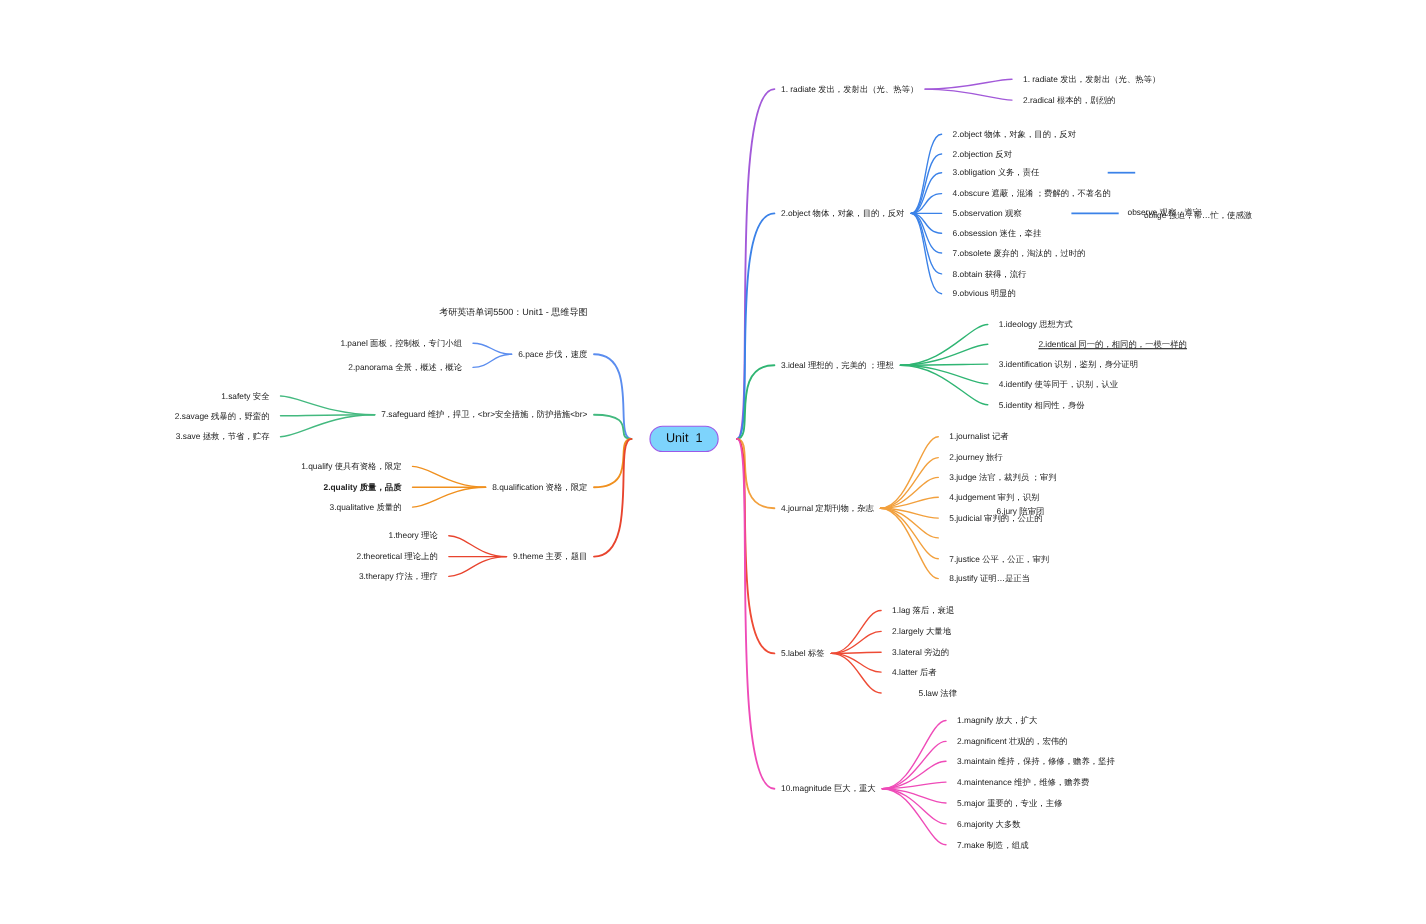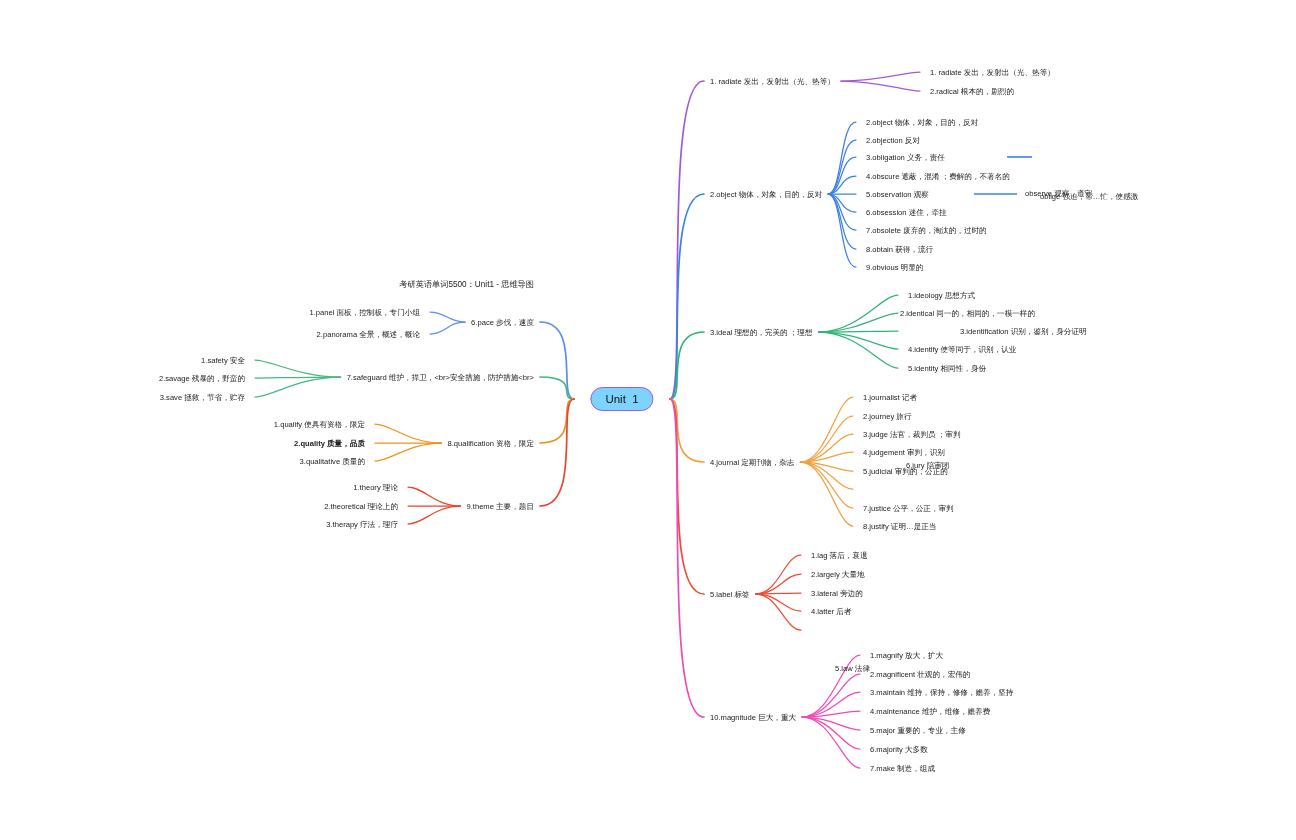--- a/index.html
+++ b/index.html
@@ -93,39 +93,39 @@
       <div class="node r" style="left: 1040px; top: 156px; margin-top: 40px;">oblige&nbsp;强迫，帮…忙，使感激</div>
       <div class="node r" style="left: 866px; top: 176px;">4.obscure&nbsp;遮蔽，混淆&nbsp;；费解的，不著名的</div>
       <div class="node r" style="left: 866px; top: 194px;">5.observation&nbsp;观察</div>
       <div class="node r" style="left: 1025px; top: 193px;">observe&nbsp;观察，遵守</div>
       <div class="node r" style="left: 866px; top: 212px;">6.obsession&nbsp;迷住，牵挂</div>
       <div class="node r" style="left: 866px; top: 230px;">7.obsolete&nbsp;废弃的，淘汰的，过时的</div>
       <div class="node r" style="left: 866px; top: 249px;">8.obtain&nbsp;获得，流行</div>
       <div class="node r" style="left: 866px; top: 267px;">9.obvious&nbsp;明显的</div>
       <div class="node r" style="left: 710px; top: 332px;">3.ideal&nbsp;理想的，完美的&nbsp;；理想</div>
       <div class="node r" style="left: 908px; top: 295px;">1.ideology&nbsp;思想方式</div>
-      <div class="node r" style="left: 900px; top: 313px;">2.identical&nbsp;同一的，相同的，一模一样的</div>
-      <div class="node r" style="left: 960px; top: 331px;">3.identification&nbsp;识别，鉴别，身分证明</div>
+      <div class="node r" style="left: 944px; top: 313px; text-decoration: underline;">2.identical&nbsp;同一的，相同的，一模一样的</div>
+      <div class="node r" style="left: 908px; top: 331px;">3.identification&nbsp;识别，鉴别，身分证明</div>
       <div class="node r" style="left: 908px; top: 349px;">4.identify&nbsp;使等同于，识别，认业</div>
       <div class="node r" style="left: 908px; top: 368px;">5.identity&nbsp;相同性，身份</div>
       <div class="node r" style="left: 710px; top: 462px; text-align: center;">4.journal&nbsp;定期刊物，杂志</div>
       <div class="node r" style="left: 863px; top: 397px;">1.journalist&nbsp;记者</div>
       <div class="node r" style="left: 863px; top: 416px;">2.journey&nbsp;旅行</div>
       <div class="node r" style="left: 863px; top: 434px;">3.judge&nbsp;法官，裁判员&nbsp;；审判</div>
       <div class="node r" style="left: 863px; top: 452px;">4.judgement&nbsp;审判，识别</div>
       <div class="node r" style="left: 863px; top: 471px;">5.judicial&nbsp;审判的，公正的</div>
       <div class="node r" style="left: 863px; top: 465px; margin-left: 43px;">6.jury&nbsp;陪审团</div>
       <div class="node r" style="left: 863px; top: 508px;">7.justice&nbsp;公平，公正，审判</div>
       <div class="node r" style="left: 863px; top: 526px;">8.justify&nbsp;证明…是正当</div>
       <div class="node r" style="left: 710px; top: 594px;">5.label&nbsp;标签</div>
       <div class="node r" style="left: 811px; top: 555px;">1.lag&nbsp;落后，衰退</div>
       <div class="node r" style="left: 811px; top: 574px;">2.largely&nbsp;大量地</div>
       <div class="node r" style="left: 811px; top: 593px;">3.lateral&nbsp;旁边的</div>
       <div class="node r" style="left: 811px; top: 611px;">4.latter&nbsp;后者</div>
-      <div class="node r" style="left: 811px; top: 668px; padding-left: 24px;">5.law&nbsp;法律</div>
+      <div class="node r" style="left: 811px; top: 630px; padding-left: 24px;">5.law&nbsp;法律</div>
       <div class="node r" style="left: 710px; top: 717px;">10.magnitude&nbsp;巨大，重大</div>
       <div class="node r" style="left: 870px; top: 655px;">1.magnify&nbsp;放大，扩大</div>
       <div class="node r" style="left: 870px; top: 674px;">2.magnificent&nbsp;壮观的，宏伟的</div>
       <div class="node r" style="left: 870px; top: 692px;">3.maintain&nbsp;维持，保持，修修，赡养，坚持</div>
       <div class="node r" style="left: 870px; top: 711px;">4.maintenance&nbsp;维护，维修，赡养费</div>
       <div class="node r" style="left: 870px; top: 730px;">5.major&nbsp;重要的，专业，主修</div>
       <div class="node r" style="left: 870px; top: 749px;">6.majority&nbsp;大多数</div>
       <div class="node r" style="left: 870px; top: 768px;">7.make&nbsp;制造，组成</div>
       <div class="node l" style="left: 534px; top: 322px;">6.pace&nbsp;步伐，速度</div>
       <div class="node l" style="left: 420px; top: 312px;">1.panel&nbsp;面板，控制板，专门小组</div>

